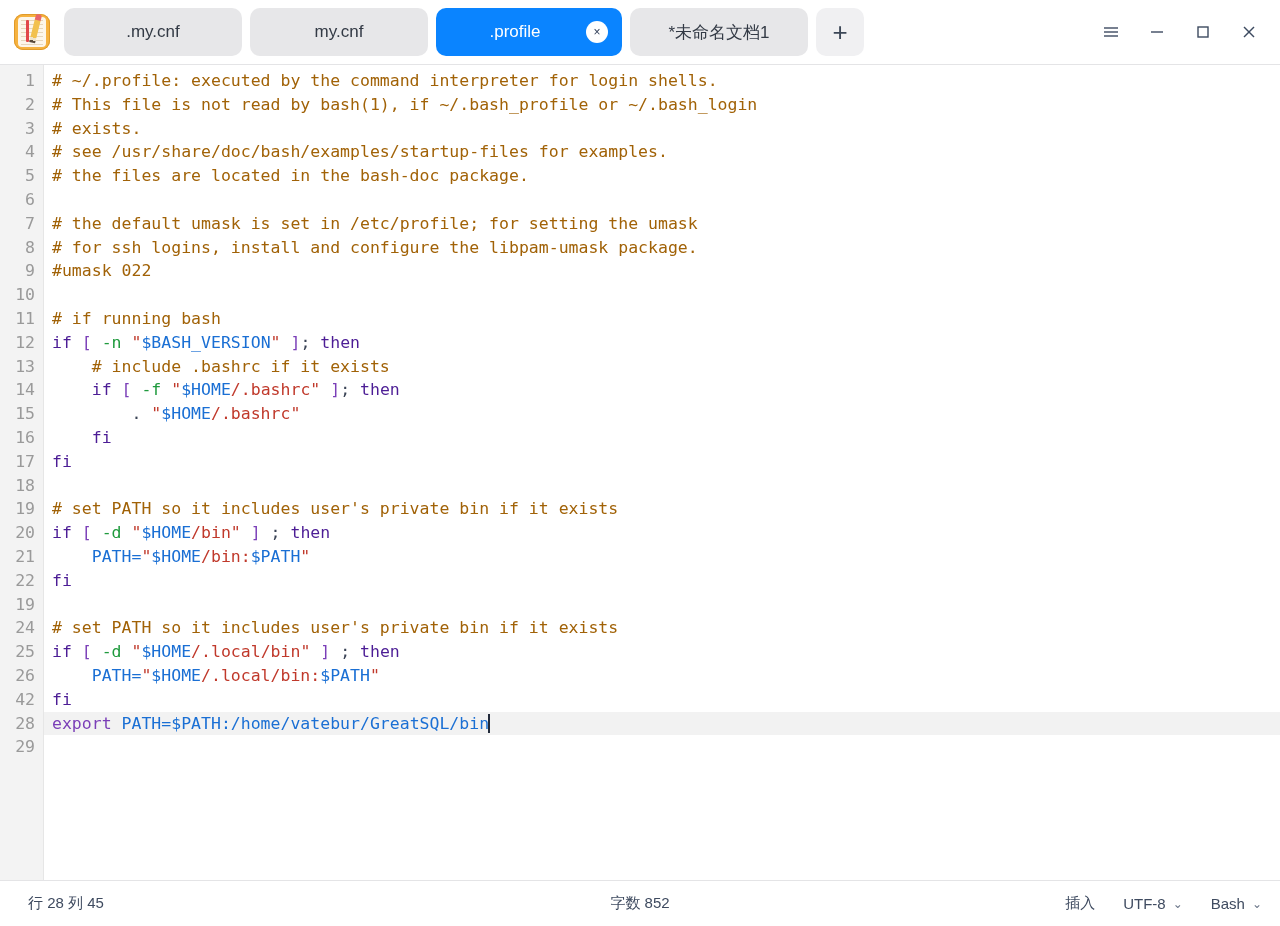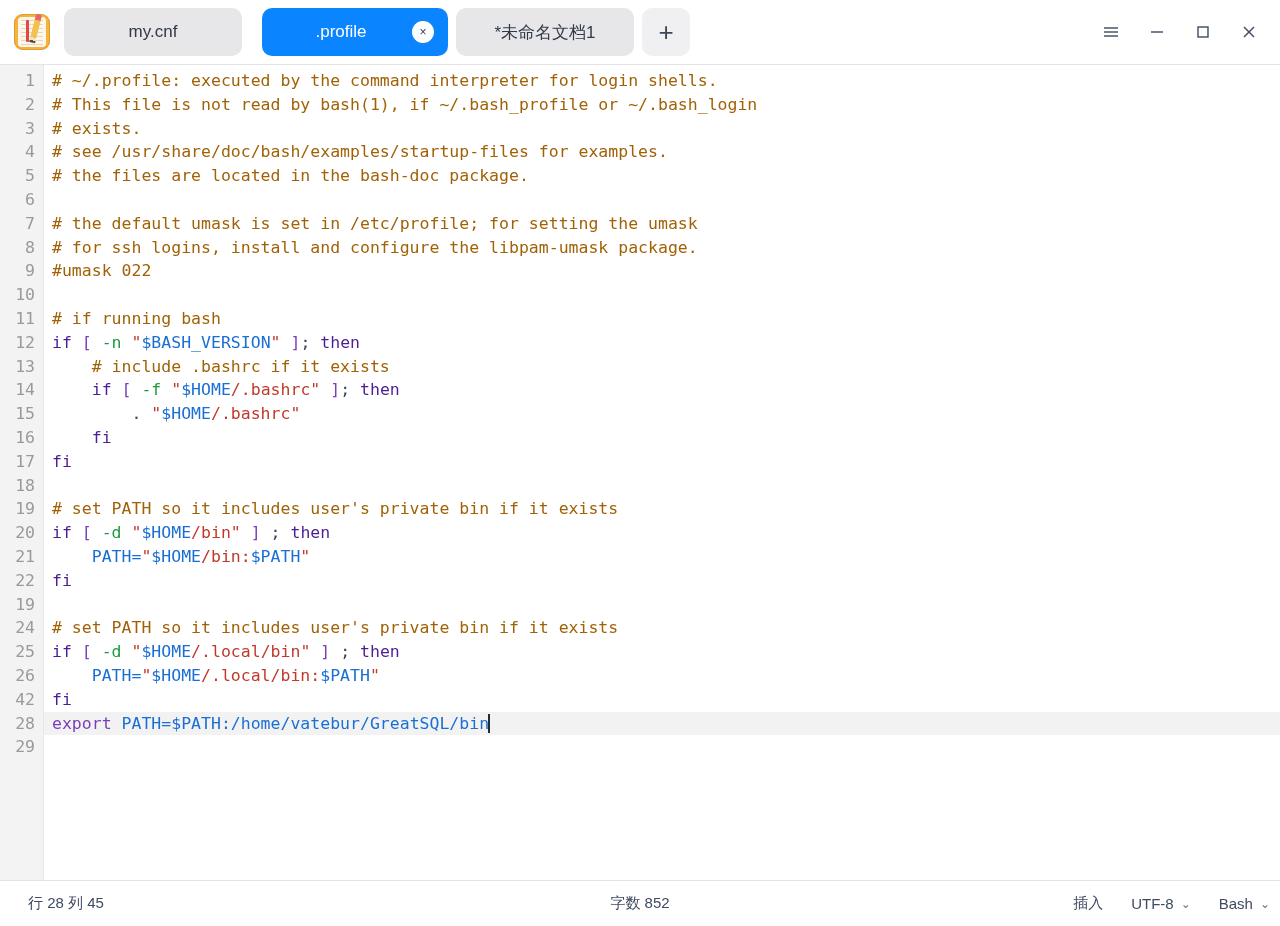--- a/index.html
+++ b/index.html
@@ -78,21 +78,20 @@
     position: relative;
     padding: 0 18px;
     cursor: default;
     white-space: nowrap;
   }
   .tab.active {
     background: #0a84ff;
     color: #ffffff;
     min-width: 186px;
     padding-right: 46px;
-    margin-left: 12px;
   }
   .tab-label { pointer-events: none; }
   .tab-close {
     position: absolute; right: 14px; top: 50%;
     transform: translateY(-50%);
     width: 22px; height: 22px; border-radius: 50%;
     background: #ffffff;
     display: flex; align-items: center; justify-content: center;
     font-size: 12px; color: #33405a; line-height: 1;
     cursor: pointer;
@@ -173,21 +172,21 @@
   .statusbar {
     flex: 0 0 46px; height: 46px;
     background: #ffffff;
     border-top: 1px solid #e4e4e6;
     display: flex; align-items: center;
     font-size: 15px; color: #3f4b60;
     position: relative;
   }
   .st-left { position: absolute; left: 28px; }
   .st-center { position: absolute; left: 50%; transform: translateX(-50%); }
-  .st-right { position: absolute; right: 10px; display: flex; align-items: center; gap: 28px; }
+  .st-right { position: absolute; right: 18px; display: flex; align-items: center; gap: 28px; }
   .st-item { display: flex; align-items: center; gap: 7px; cursor: default; }
   .chev { font-size: 12px; color: #6b7689; }
 </style>
 </head>
 <body>
 
 <div id="app">
 
   <div class="titlebar">
 
@@ -200,20 +199,23 @@
           <i></i>
           <i></i>
           <i></i>
           <i></i>
       </div>
       <div class="icon-redline"></div>
       <div class="icon-pencil"></div>
     </div>
 
     <div class="tabs" id="tabbar">
+        <div class="tab">
+          <span class="tab-label">.my.cnf</span>
+        </div>
         <div class="tab">
           <span class="tab-label">my.cnf</span>
         </div>
         <div class="tab active">
           <span class="tab-label">.profile</span>
           <span class="tab-close">×</span>
         </div>
         <div class="tab">
           <span class="tab-label">*未命名文档1</span>
         </div>

